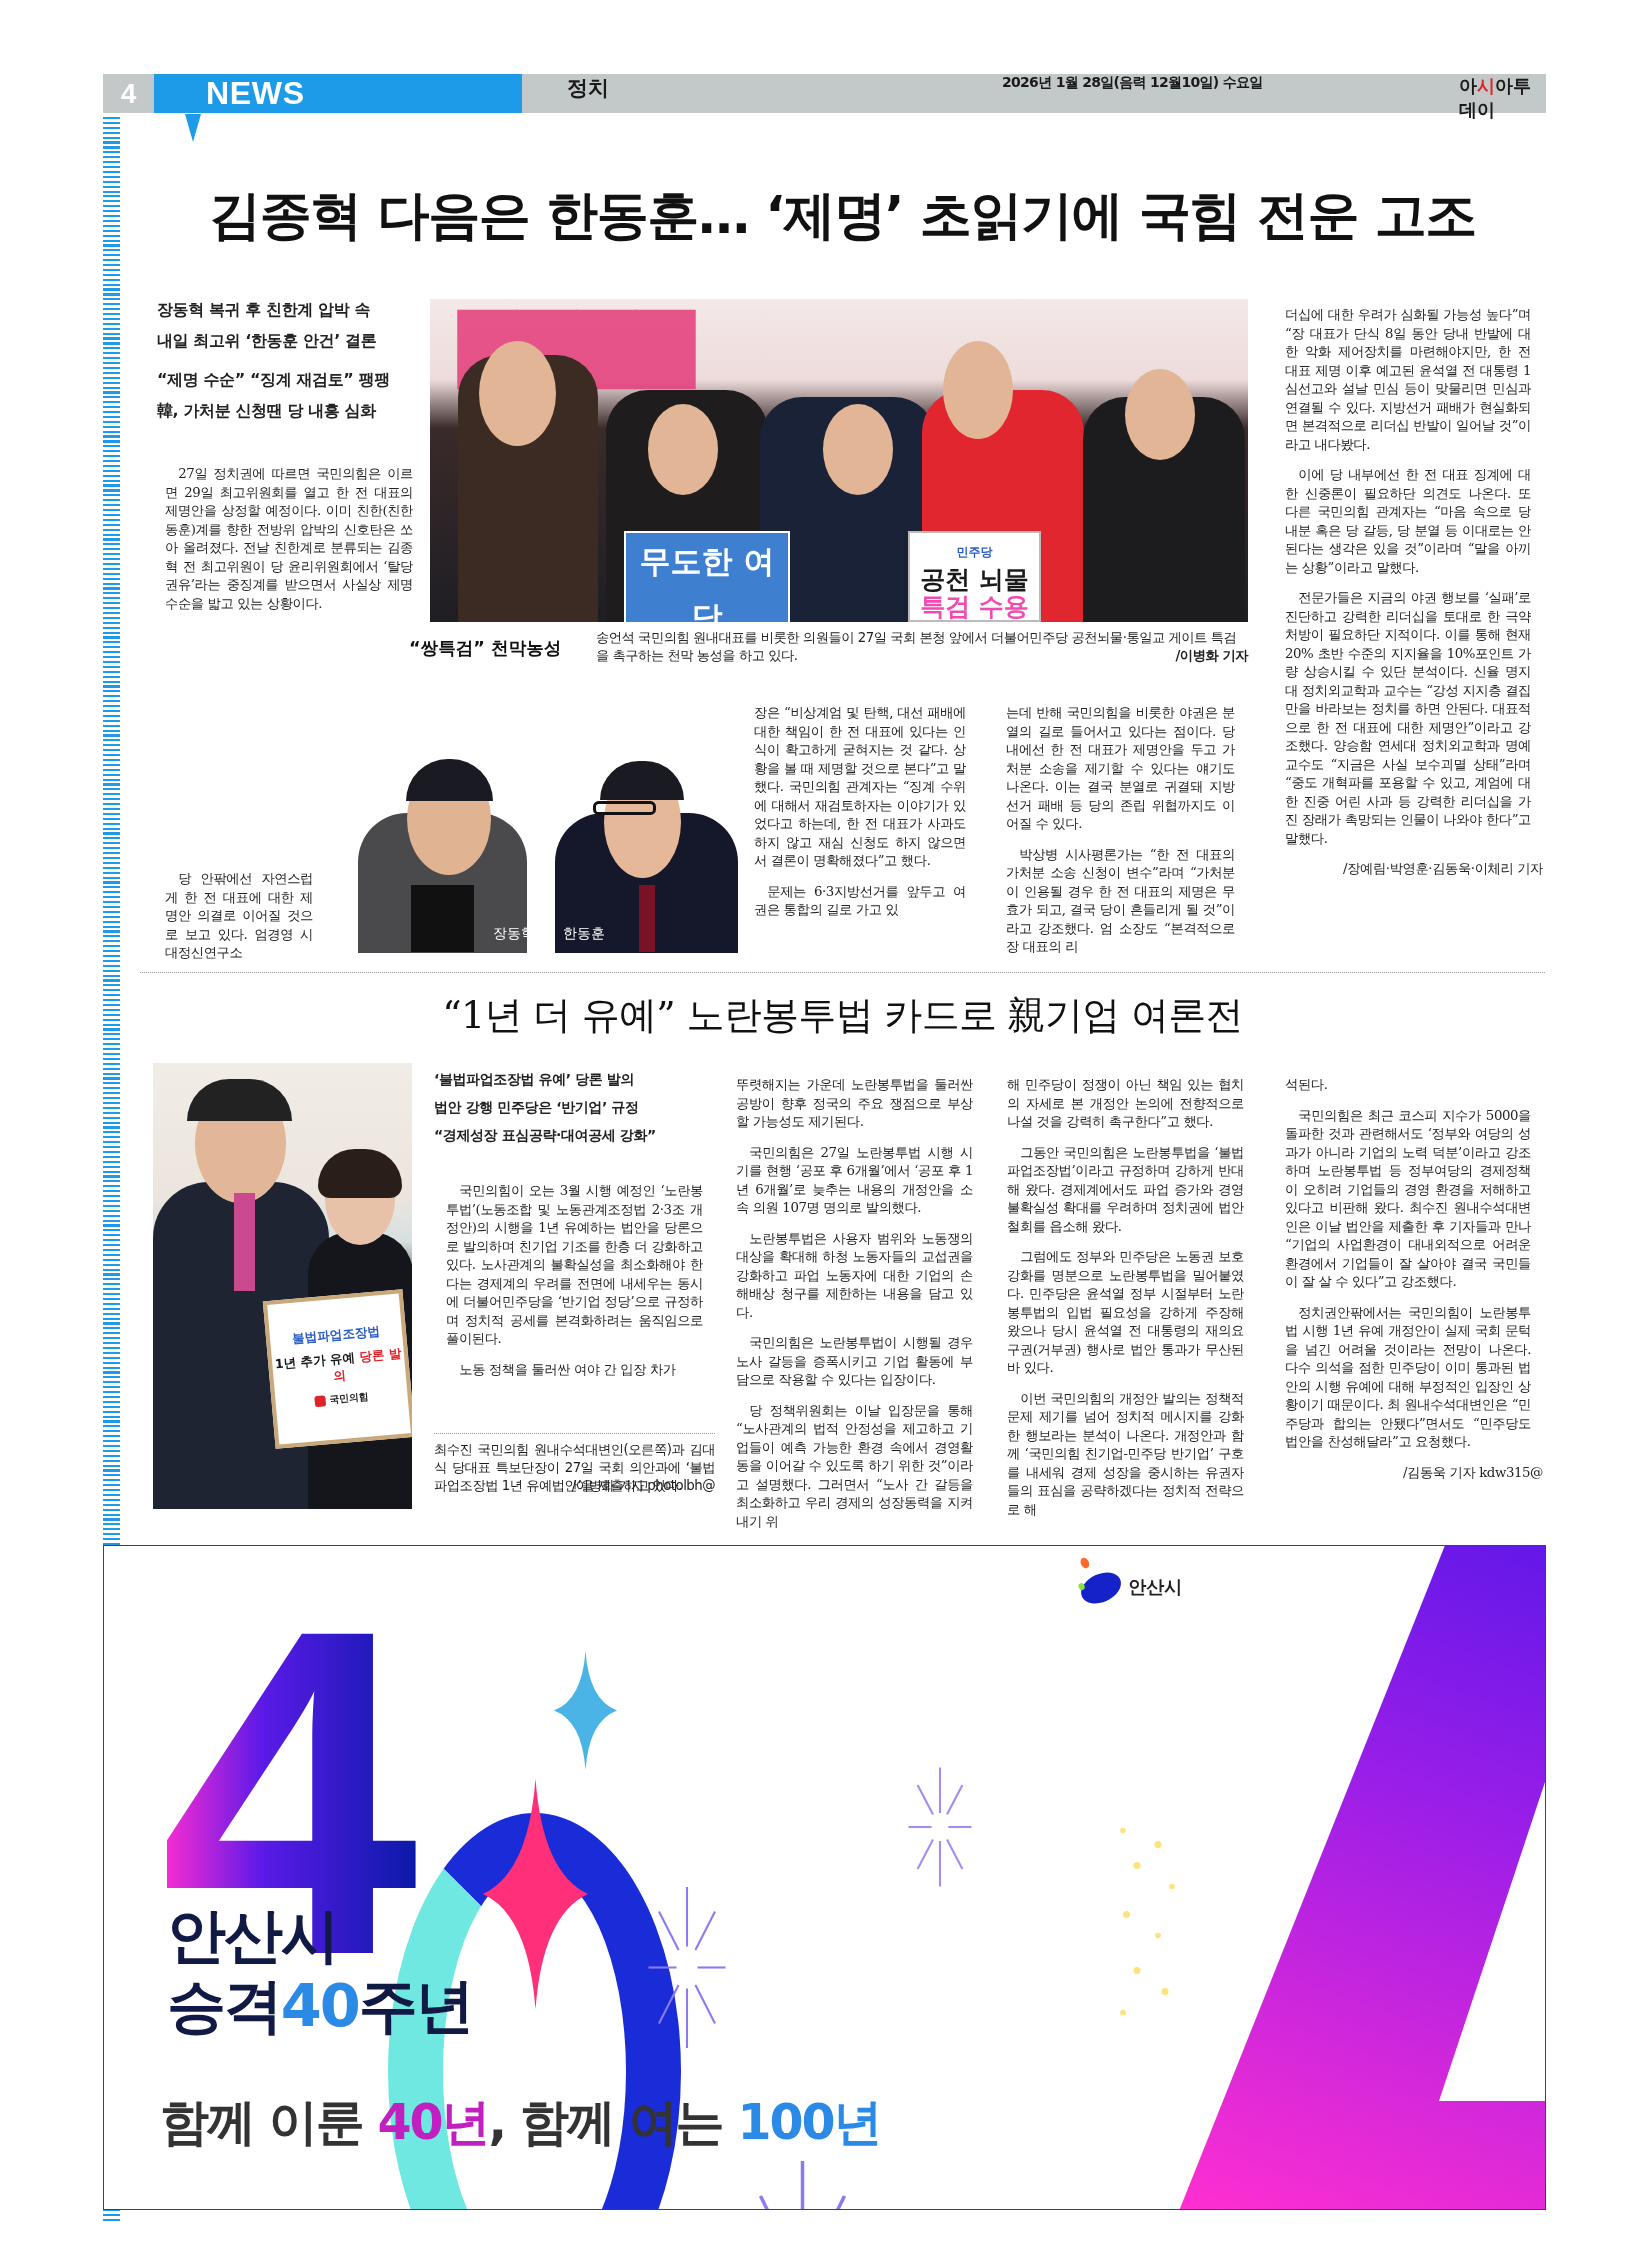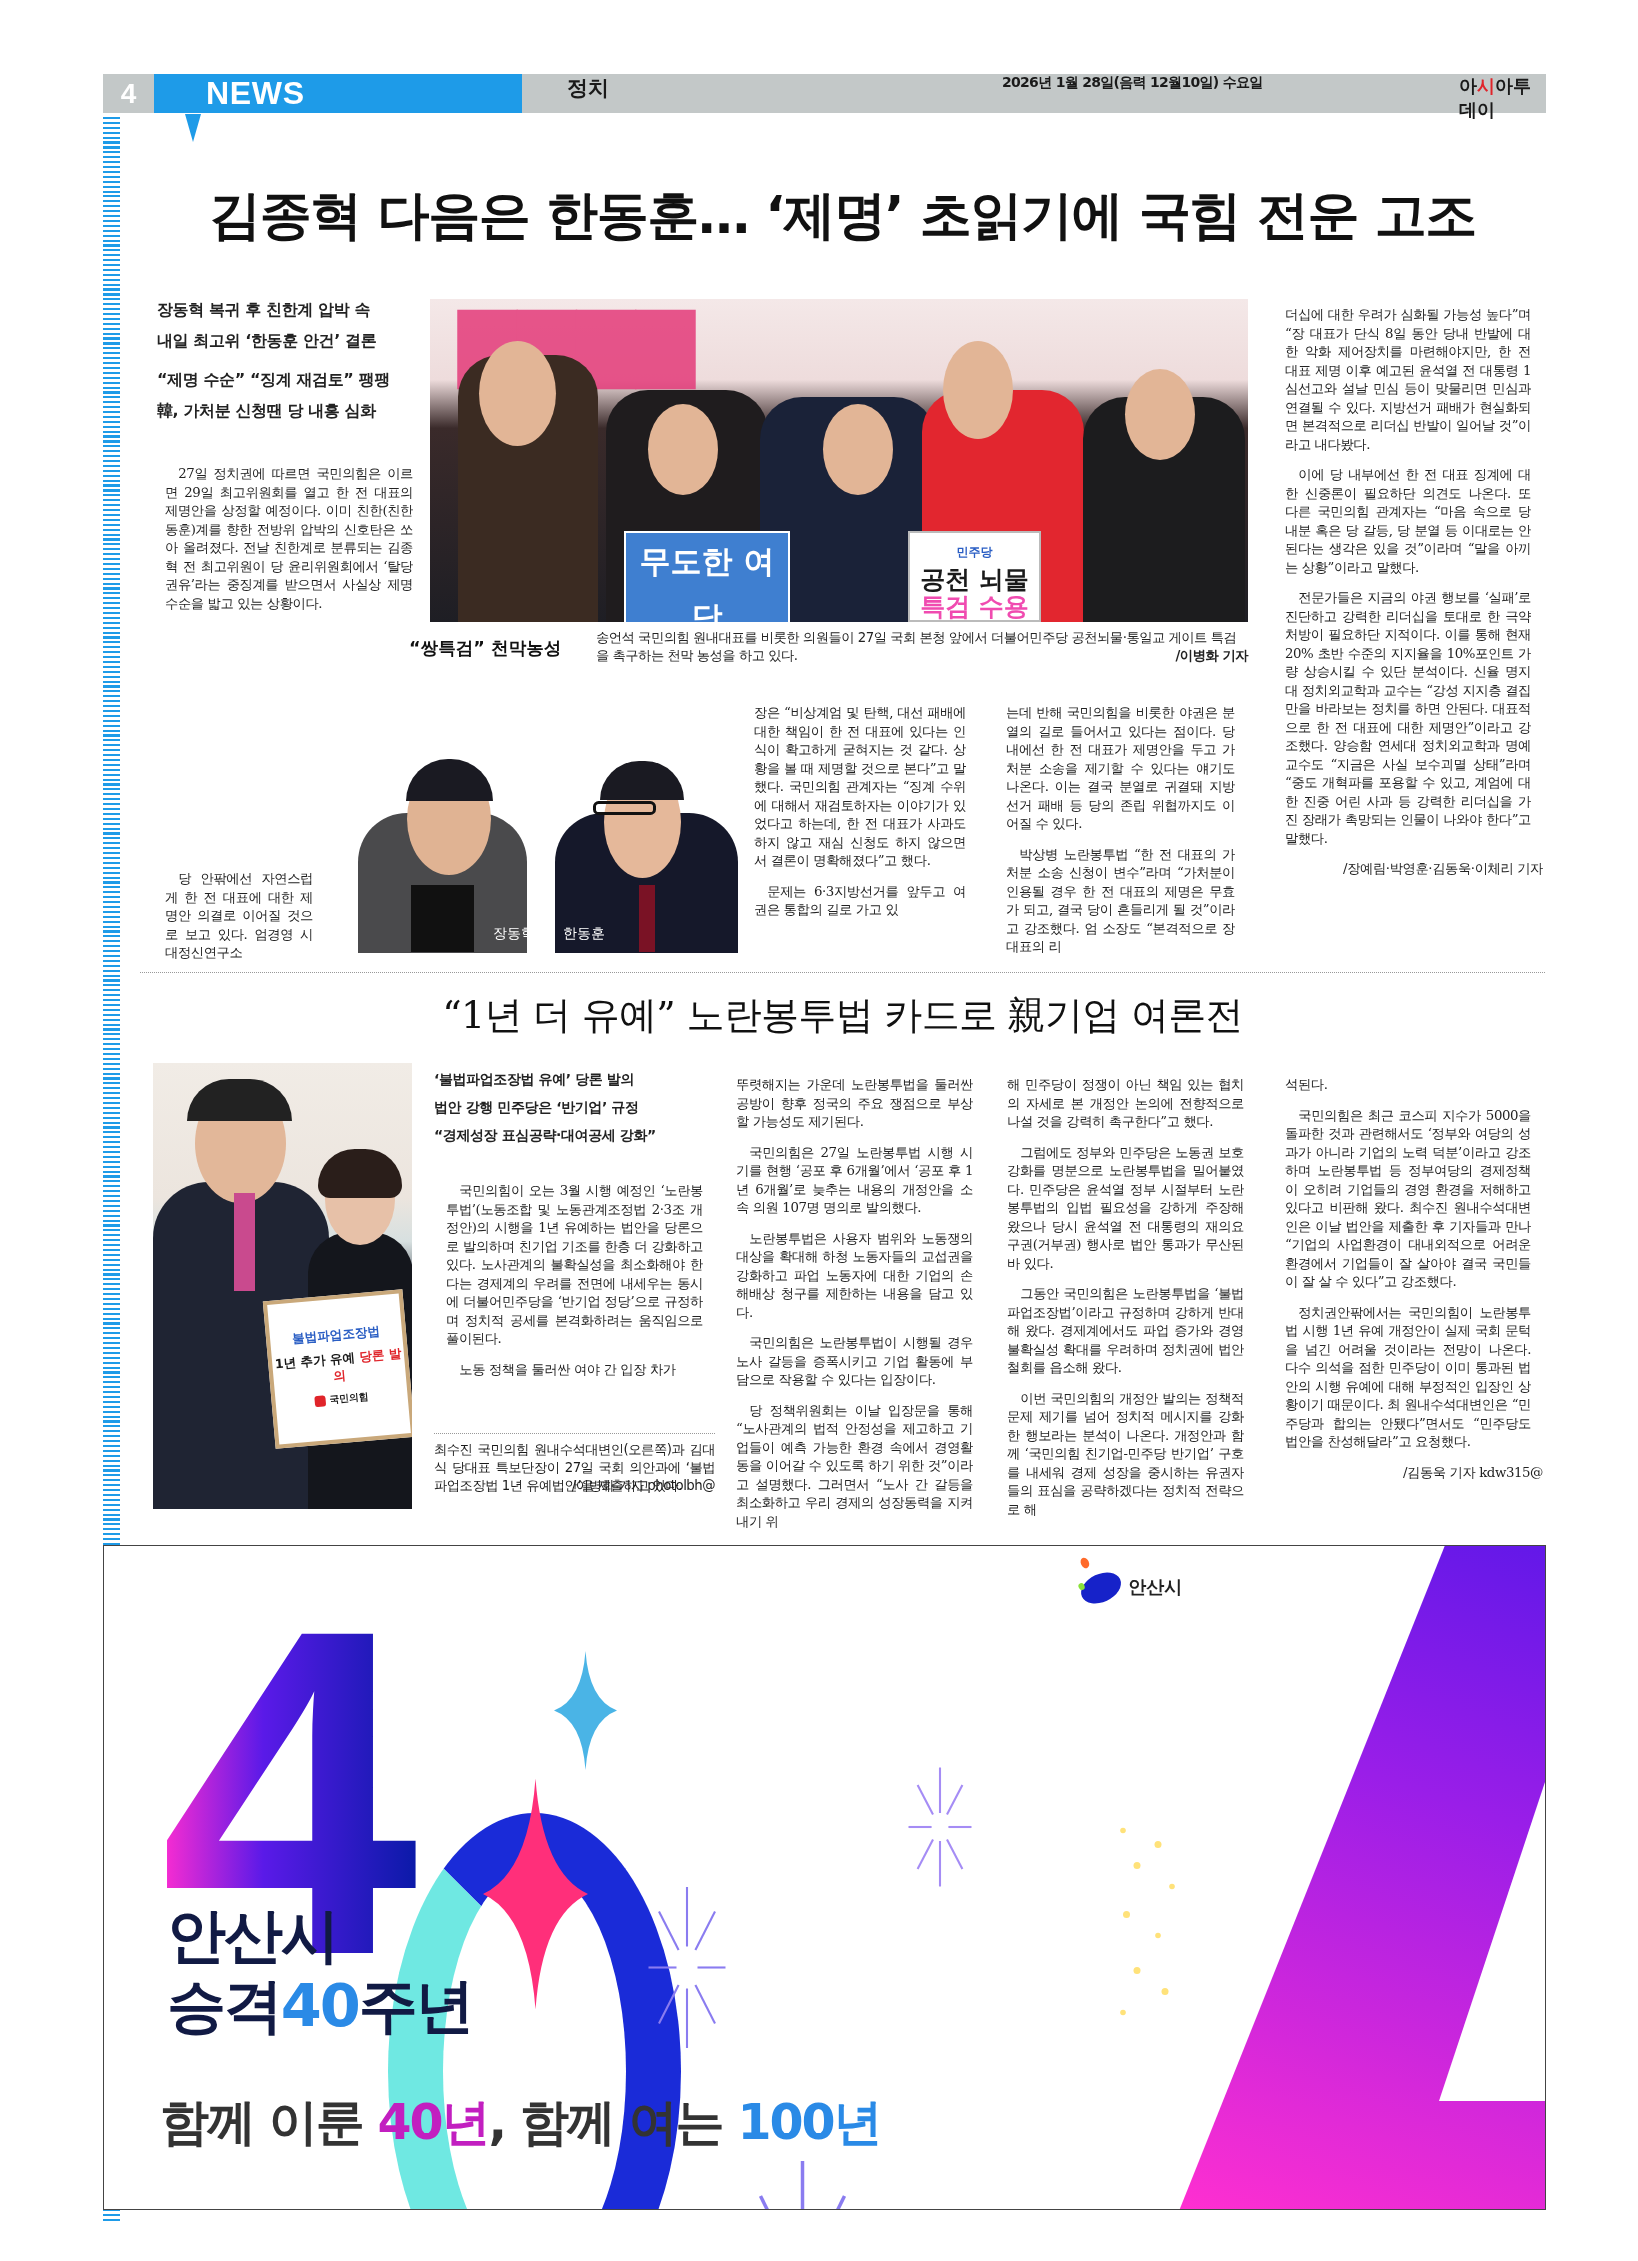--- a/index.html
+++ b/index.html
@@ -146,21 +146,21 @@
   <div class="mancap" style="left:219px; top:180px;">한동훈</div>
 </div>
 
 <div class="abs body" style="left:742px; top:692px; width:236px;">
   <p class="noind">장은 “비상계엄 및 탄핵, 대선 패배에 대한 책임이 한 전 대표에 있다는 인식이 확고하게 굳혀지는 것 같다. 상황을 볼 때 제명할 것으로 본다”고 말했다. 국민의힘 관계자는 “징계 수위에 대해서 재검토하자는 이야기가 있었다고 하는데, 한 전 대표가 사과도 하지 않고 재심 신청도 하지 않으면서 결론이 명확해졌다”고 했다.</p>
   <p>문제는 6·3지방선거를 앞두고 여권은 통합의 길로 가고 있</p>
 </div>
 
 <div class="abs body" style="left:994px; top:692px; width:253px;">
   <p class="noind">는데 반해 국민의힘을 비롯한 야권은 분열의 길로 들어서고 있다는 점이다. 당내에선 한 전 대표가 제명안을 두고 가처분 소송을 제기할 수 있다는 얘기도 나온다. 이는 결국 분열로 귀결돼 지방선거 패배 등 당의 존립 위협까지도 이어질 수 있다.</p>
-  <p>박상병 노란봉투법 “한 전 대표의 가처분 소송 신청이 변수”라며 “가처분이 인용될 경우 한 전 대표의 제명은 무효가 되고, 결국 당이 흔들리게 될 것”이라고 강조했다. 엄 소장도 “본격적으로 장 대표의 리</p>
+  <p>박상병 시사평론가는 “한 전 대표의 가처분 소송 신청이 변수”라며 “가처분이 인용될 경우 한 전 대표의 제명은 무효가 되고, 결국 당이 흔들리게 될 것”이라고 강조했다. 엄 소장도 “본격적으로 장 대표의 리</p>
 </div>
 
 <div class="abs body" style="left:1273px; top:294px; width:270px;">
   <p class="noind">더십에 대한 우려가 심화될 가능성 높다”며 “장 대표가 단식 8일 동안 당내 반발에 대한 악화 제어장치를 마련해야지만, 한 전 대표 제명 이후 예고된 윤석열 전 대통령 1심선고와 설날 민심 등이 맞물리면 민심과 연결될 수 있다. 지방선거 패배가 현실화되면 본격적으로 리더십 반발이 일어날 것”이라고 내다봤다.</p>
   <p>이에 당 내부에선 한 전 대표 징계에 대한 신중론이 필요하단 의견도 나온다. 또 다른 국민의힘 관계자는 “마음 속으로 당 내분 혹은 당 갈등, 당 분열 등 이대로는 안 된다는 생각은 있을 것”이라며 “말을 아끼는 상황”이라고 말했다.</p>
   <p>전문가들은 지금의 야권 행보를 ‘실패’로 진단하고 강력한 리더십을 토대로 한 극약처방이 필요하단 지적이다. 이를 통해 현재 20% 초반 수준의 지지율을 10%포인트 가량 상승시킬 수 있단 분석이다. 신율 명지대 정치외교학과 교수는 “강성 지지층 결집만을 바라보는 정치를 하면 안된다. 대표적으로 한 전 대표에 대한 제명안”이라고 강조했다. 양승함 연세대 정치외교학과 명예교수도 “지금은 사실 보수괴멸 상태”라며 “중도 개혁파를 포용할 수 있고, 계엄에 대한 진중 어린 사과 등 강력한 리더십을 가진 장래가 촉망되는 인물이 나와야 한다”고 말했다.</p>
   <div class="byline">/장예림·박영훈·김동욱·이체리 기자</div>
 </div>
 
 <hr class="dots" style="left:140px; top:972px; width:1405px;">
@@ -201,22 +201,22 @@
 <div class="abs body" style="left:724px; top:1064px; width:261px;">
   <p class="noind">뚜렷해지는 가운데 노란봉투법을 둘러싼 공방이 향후 정국의 주요 쟁점으로 부상할 가능성도 제기된다.</p>
   <p>국민의힘은 27일 노란봉투법 시행 시기를 현행 ‘공포 후 6개월’에서 ‘공포 후 1년 6개월’로 늦추는 내용의 개정안을 소속 의원 107명 명의로 발의했다.</p>
   <p>노란봉투법은 사용자 범위와 노동쟁의 대상을 확대해 하청 노동자들의 교섭권을 강화하고 파업 노동자에 대한 기업의 손해배상 청구를 제한하는 내용을 담고 있다.</p>
   <p>국민의힘은 노란봉투법이 시행될 경우 노사 갈등을 증폭시키고 기업 활동에 부담으로 작용할 수 있다는 입장이다.</p>
   <p>당 정책위원회는 이날 입장문을 통해 “노사관계의 법적 안정성을 제고하고 기업들이 예측 가능한 환경 속에서 경영활동을 이어갈 수 있도록 하기 위한 것”이라고 설명했다. 그러면서 “노사 간 갈등을 최소화하고 우리 경제의 성장동력을 지켜내기 위</p>
 </div>
 
 <div class="abs body" style="left:995px; top:1064px; width:261px;">
   <p class="noind">해 민주당이 정쟁이 아닌 책임 있는 협치의 자세로 본 개정안 논의에 전향적으로 나설 것을 강력히 촉구한다”고 했다.</p>
+  <p>그동안 국민의힘은 노란봉투법을 ‘불법파업조장법’이라고 규정하며 강하게 반대해 왔다. 경제계에서도 파업 증가와 경영 불확실성 확대를 우려하며 정치권에 법안 철회를 읍소해 왔다.</p>
   <p>그럼에도 정부와 민주당은 노동권 보호 강화를 명분으로 노란봉투법을 밀어붙였다. 민주당은 윤석열 정부 시절부터 노란봉투법의 입법 필요성을 강하게 주장해 왔으나 당시 윤석열 전 대통령의 재의요구권(거부권) 행사로 법안 통과가 무산된 바 있다.</p>
-  <p>그동안 국민의힘은 노란봉투법을 ‘불법파업조장법’이라고 규정하며 강하게 반대해 왔다. 경제계에서도 파업 증가와 경영 불확실성 확대를 우려하며 정치권에 법안 철회를 읍소해 왔다.</p>
   <p>이번 국민의힘의 개정안 발의는 정책적 문제 제기를 넘어 정치적 메시지를 강화한 행보라는 분석이 나온다. 개정안과 함께 ‘국민의힘 친기업-민주당 반기업’ 구호를 내세워 경제 성장을 중시하는 유권자들의 표심을 공략하겠다는 정치적 전략으로 해</p>
 </div>
 
 <div class="abs body" style="left:1273px; top:1064px; width:270px;">
   <p class="noind">석된다.</p>
   <p>국민의힘은 최근 코스피 지수가 5000을 돌파한 것과 관련해서도 ‘정부와 여당의 성과가 아니라 기업의 노력 덕분’이라고 강조하며 노란봉투법 등 정부여당의 경제정책이 오히려 기업들의 경영 환경을 저해하고 있다고 비판해 왔다. 최수진 원내수석대변인은 이날 법안을 제출한 후 기자들과 만나 “기업의 사업환경이 대내외적으로 어려운 환경에서 기업들이 잘 살아야 결국 국민들이 잘 살 수 있다”고 강조했다.</p>
   <p>정치권안팎에서는 국민의힘이 노란봉투법 시행 1년 유예 개정안이 실제 국회 문턱을 넘긴 어려울 것이라는 전망이 나온다. 다수 의석을 점한 민주당이 이미 통과된 법안의 시행 유예에 대해 부정적인 입장인 상황이기 때문이다. 최 원내수석대변인은 “민주당과 합의는 안됐다”면서도 “민주당도 법안을 찬성해달라”고 요청했다.</p>
   <div class="byline">/김동욱 기자 kdw315@</div>
 </div>
 

